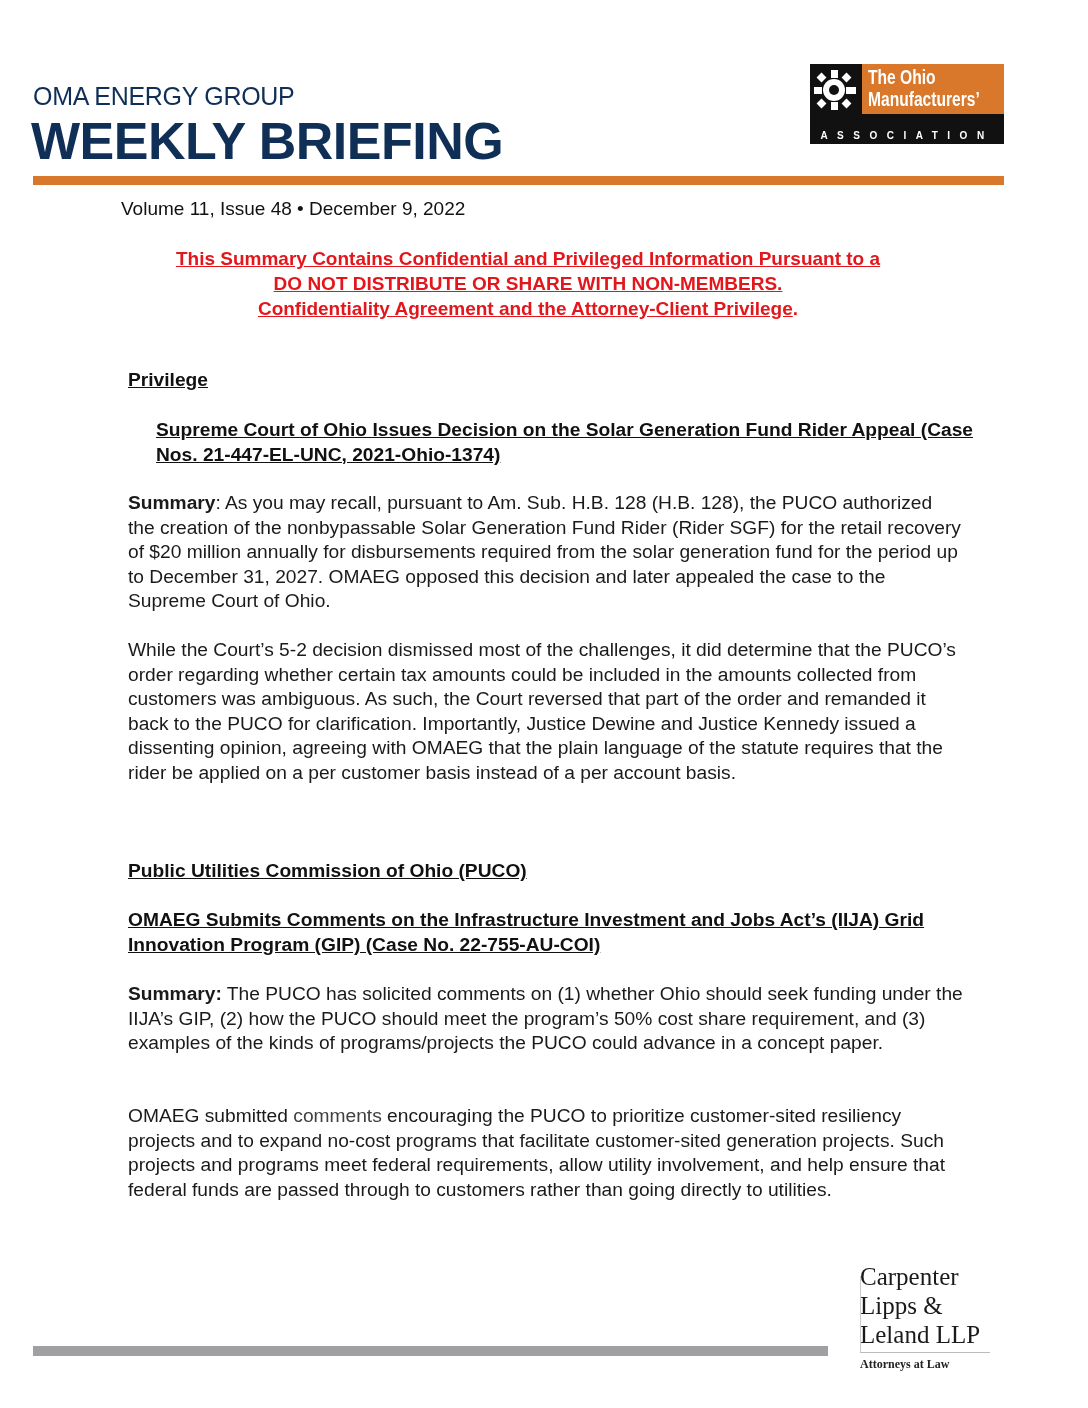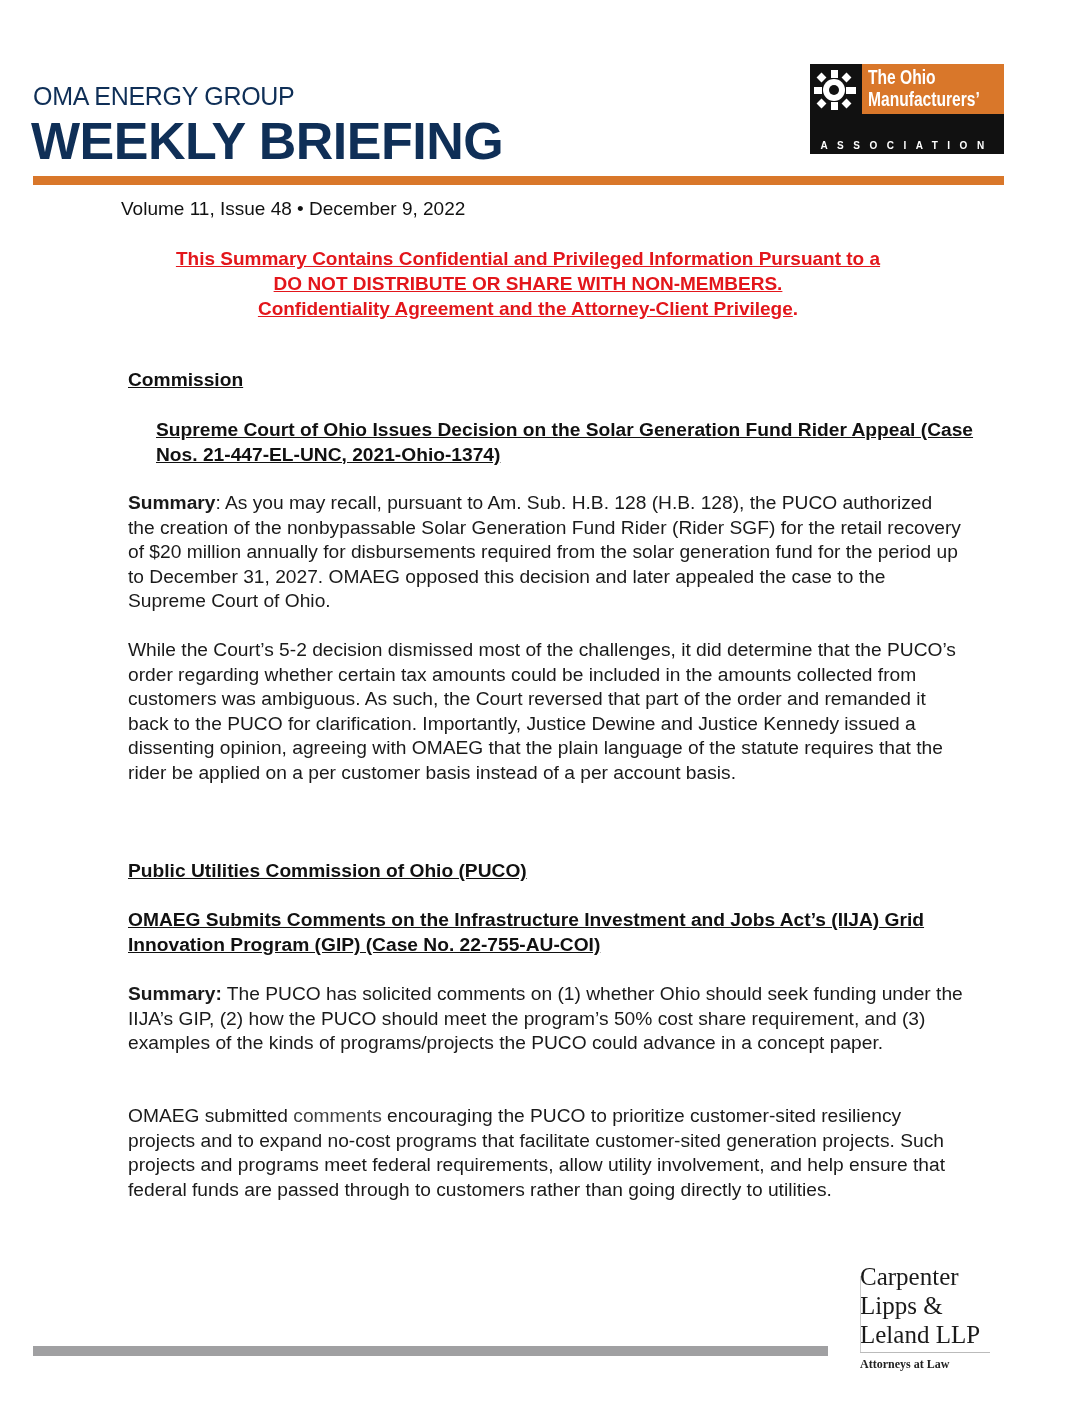--- a/index.html
+++ b/index.html
@@ -6,21 +6,21 @@
   body { width: 1088px; height: 1408px; position: relative; overflow: hidden;
          font-family: "Liberation Sans", sans-serif; color: #1a1a1a; }
 
   .masthead-sub { position: absolute; left: 33px; top: 82px; font-size: 25px;
                   color: #0f2f57; letter-spacing: -0.3px; }
   .masthead-title { position: absolute; left: 31px; top: 111px; font-size: 52px;
                     font-weight: bold; color: #0f2f57; letter-spacing: -0.5px; }
   .orange-rule { position: absolute; left: 33px; top: 176px; width: 971px; height: 9px;
                  background: #d9772a; }
 
-  .oma-logo { position: absolute; left: 810px; top: 64px; width: 194px; height: 90px;
+  .oma-logo { position: absolute; left: 810px; top: 64px; width: 194px; height: 80px;
               background: #111; }
   .oma-logo .orange-box { position: absolute; left: 52px; top: 0; width: 142px; height: 50px;
                           background: #d9772a; }
   .oma-logo .logo-line1, .oma-logo .logo-line2 { position: absolute; left: 58px; color: #fff;
                 font-weight: bold; font-size: 20px; transform: scaleX(0.78); transform-origin: left;
                 white-space: nowrap; line-height: 1; }
   .oma-logo .logo-line1 { top: 3px; }
   .oma-logo .logo-line2 { top: 25px; }
   .oma-logo .logo-assoc { position: absolute; left: 0; bottom: 3px; width: 194px; text-align: center;
                 color: #fff; font-weight: bold; font-size: 10px; letter-spacing: 9.5px; line-height: 1; }
@@ -76,21 +76,21 @@
 
 <div class="issue-line">Volume 11, Issue 48 • December 9, 2022</div>
 
 <div class="confidential">
   <div><span>This Summary Contains Confidential and Privileged Information Pursuant to a</span></div>
   <div><span>DO NOT DISTRIBUTE OR SHARE WITH NON-MEMBERS.</span></div>
   <div><span>Confidentiality Agreement and the Attorney-Client Privilege</span><b>.</b></div>
 </div>
 
 <div class="content" style="top:368px;">
-  <div class="section-heading">Commission</div>
+  <div class="section-heading">Privilege</div>
 </div>
 <div class="content" style="top:418px;margin-left:28px;">
   <div class="article-heading">Supreme Court of Ohio Issues Decision on the Solar Generation Fund Rider Appeal (Case Nos. 21-447-EL-UNC, 2021-Ohio-1374)</div>
 </div>
 <div class="content" style="top:491px;">
   <p><span class="bold">Summary</span><span>: As you may recall, pursuant to Am. Sub. H.B. 128 (H.B. 128), the PUCO authorized the creation of the nonbypassable Solar Generation Fund Rider (Rider SGF) for the retail recovery of $20 million annually for disbursements required from the solar generation fund for the period up to December 31, 2027. OMAEG opposed this decision and later appealed the case to the Supreme Court of Ohio.</span></p>
 </div>
 <div class="content" style="top:638px;">
   <p>While the Court’s 5-2 decision dismissed most of the challenges, it did determine that the PUCO’s order regarding whether certain tax amounts could be included in the amounts collected from customers was ambiguous. As such, the Court reversed that part of the order and remanded it back to the PUCO for clarification. Importantly, Justice Dewine and Justice Kennedy issued a dissenting opinion, agreeing with OMAEG that the plain language of the statute requires that the rider be applied on a per customer basis instead of a per account basis.</p>
 </div>

